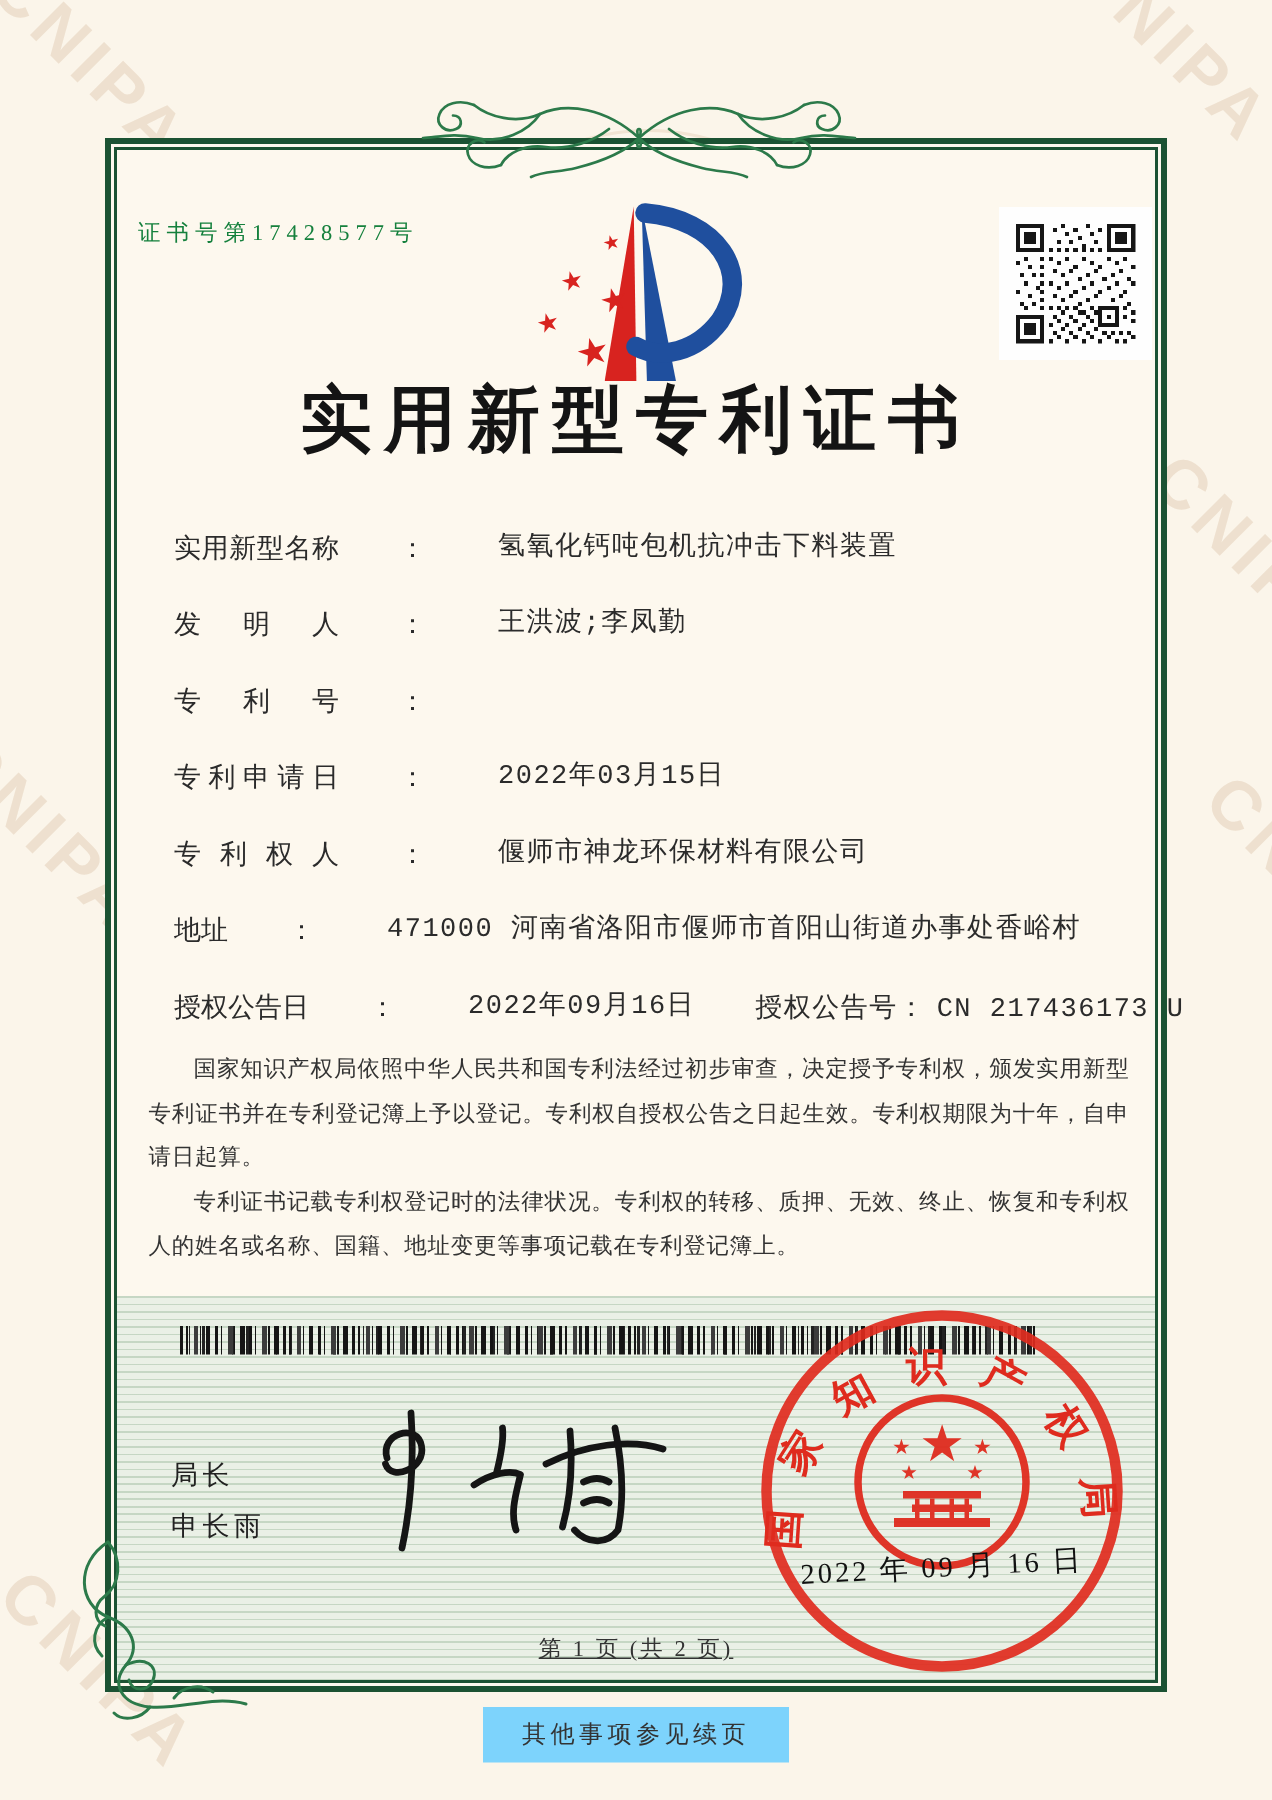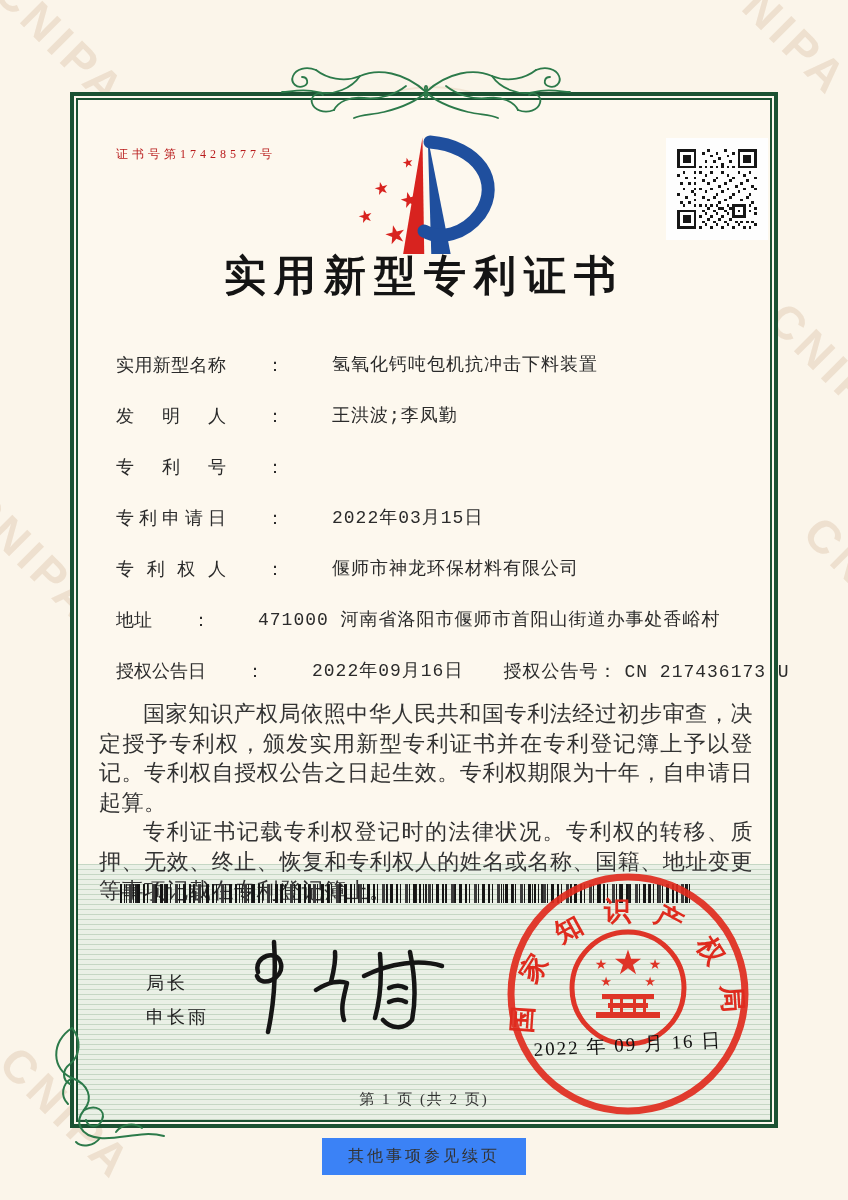--- a/index.html
+++ b/index.html
@@ -40,22 +40,22 @@
     position:absolute;left:4px;right:4px;bottom:4px;height:256px;
     background:
       repeating-linear-gradient(0deg,rgba(168,194,168,0.55) 0 1px,rgba(0,0,0,0) 1px 5px),
       #eaf0e6;
   }
   
   .orn-top{position:absolute;left:278px;top:60px;z-index:3;}
   .orn-corner{position:absolute;left:36px;top:1026px;z-index:3;}
   
   .cert-no{
-    position:absolute;left:116px;top:146px;z-index:2;
-    font-size:12px;letter-spacing:4px;color:#b91c1c;
+    position:absolute;left:92px;top:146px;z-index:2;
+    font-size:15px;letter-spacing:4px;color:#15803d;
   }
   .logo{position:absolute;left:338px;top:134px;width:176px;height:120px;z-index:2;}
   .logo .wedge{position:absolute;inset:0;}
   .logo .wedge.red{background:#d8231f;clip-path:polygon(48% 3%,37% 100%,49% 100%);}
   .logo .wedge.blue{background:#1f4f9e;clip-path:polygon(51% 3%,53% 100%,64% 100%);}
   .logo svg{position:absolute;inset:0;}
   .logo .star{
     position:absolute;color:#d8231f;z-index:2;line-height:1;
     font-family:"DejaVu Sans",sans-serif;transform:rotate(-14deg);
   }
@@ -64,62 +64,62 @@
   .st3{left:62px;top:56px;font-size:21px;}
   .st4{left:20px;top:74px;font-size:17px;}
   .st5{left:46px;top:88px;font-size:25px;}
   .qr-panel{
     position:absolute;left:666px;top:138px;width:102px;height:102px;
     background:#fefefe;z-index:2;
   }
   .qr-panel svg{position:absolute;left:11px;top:11px;}
   .title{
     position:absolute;left:0;top:248px;width:848px;text-align:center;z-index:2;
-    font-size:42px;font-weight:bold;letter-spacing:8px;color:#141414;
+    font-size:48px;font-weight:bold;letter-spacing:8px;color:#141414;
   }
   
   .fields{position:absolute;left:116px;top:351px;width:580px;z-index:2;}
   .frow{display:flex;align-items:flex-start;margin-bottom:23px;font-size:18px;line-height:28px;color:#2b2b2b;white-space:nowrap;gap:40px;}
   .lab{display:inline-block;width:110px;text-align:justify;text-align-last:justify;}
   .colon{display:inline-block;margin-right:8px;}
   .val{letter-spacing:1px;font-family:Liberation Mono, monospace;}
   .grant2{}
   .lab2{display:inline-block;letter-spacing:1px;}
   
   .bodytext{
     position:absolute;left:99px;top:699px;width:654px;z-index:2;
-    font-size:22px;line-height:29.5px;color:#333;text-align:justify;letter-spacing:0.5px;
+    font-size:15px;line-height:29.5px;color:#333;text-align:justify;letter-spacing:0.5px;
   }
   .bodytext p{margin:0;text-indent:2em;}
   
   .barcode{
     position:absolute;left:120px;top:884px;width:570px;height:19px;z-index:2;
     background:
       repeating-linear-gradient(90deg,#151515 0 2px,rgba(0,0,0,0) 2px 4px,#151515 4px 5px,rgba(0,0,0,0) 5px 9px,#3c3c3c 9px 12px,rgba(0,0,0,0) 12px 13px,#151515 13px 14px,rgba(0,0,0,0) 14px 17px,#151515 17px 20px,rgba(0,0,0,0) 20px 23px),
       repeating-linear-gradient(90deg,rgba(0,0,0,0) 0 6px,#222 6px 7px,rgba(0,0,0,0) 7px 15px,#222 15px 17px,rgba(0,0,0,0) 17px 29px);
   }
   
   .officer{position:absolute;left:114px;top:966px;z-index:2;font-size:18px;letter-spacing:3px;color:#222;}
-  .officer div{line-height:34px;margin-left:32px;}
+  .officer div{line-height:34px;}
   .signature{position:absolute;left:228px;top:932px;z-index:2;}
   
   .seal{position:absolute;left:502px;top:868px;width:252px;height:252px;z-index:3;}
   .seal-date{
     position:absolute;left:512px;top:1032px;width:232px;z-index:4;
     text-align:center;font-size:19px;letter-spacing:2px;color:#111;
     transform:rotate(-3deg);
   }
   
   .page-ind{
     position:absolute;left:0;top:1090px;width:848px;text-align:center;z-index:2;
-    font-size:15px;letter-spacing:2px;color:#333;
+    font-size:15px;letter-spacing:2px;color:#333;text-decoration:underline;
   }
   .footer-note{
     position:absolute;left:50%;transform:translateX(-50%);top:1138px;z-index:2;
-    background:#3b82f6;padding:8px 26px;font-size:16px;letter-spacing:3px;color:#333;
+    background:#7dd3fc;padding:8px 26px;font-size:16px;letter-spacing:3px;color:#333;
   }
 </style>
 </head>
 <body>
 
 <span class="wm wm1">CNIPA</span>
 <span class="wm wm2">CNIPA</span>
 <span class="wm wm3">CNIPA</span>
 <span class="wm wm4">CNIPA</span>
 <span class="wm wm5">CNIPA</span>

